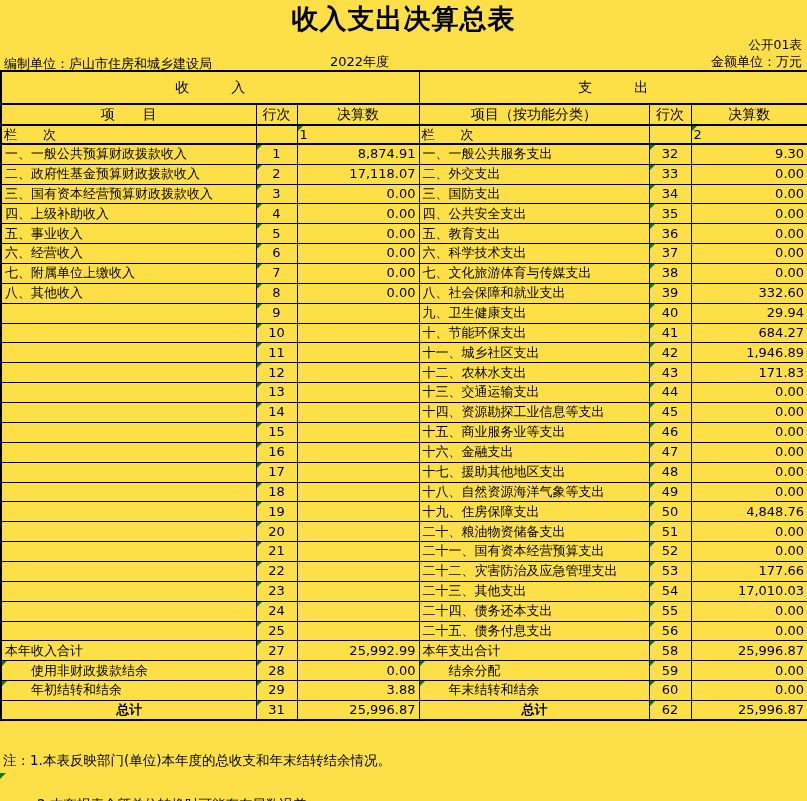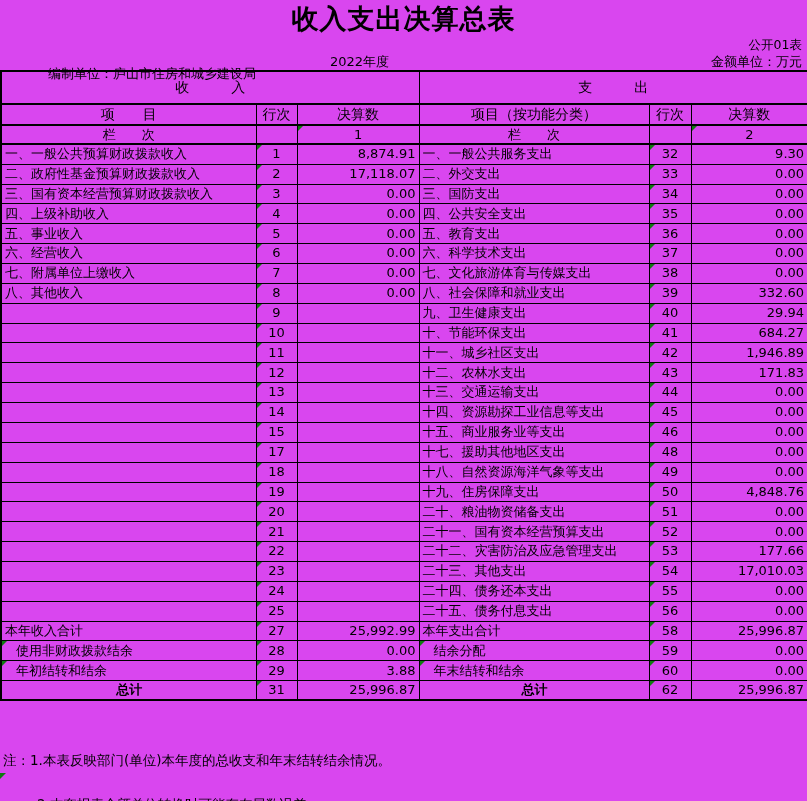--- a/index.html
+++ b/index.html
@@ -4,51 +4,51 @@
 <style>
   * { box-sizing: border-box; margin: 0; padding: 0; }
   html, body { width: 807px; height: 801px; }
   body {
     font-family: "DejaVu Sans", "Liberation Sans", sans-serif;
     background: #ffffff;
     color: #000000;
     position: relative;
     overflow: hidden;
   }
-  .page { position: absolute; inset: 0; background: #d946ef; }
+  .page { position: absolute; inset: 0; background: #fde047; }
 
   .title {
     position: absolute; top: 1px; left: 0; width: 100%;
     text-align: center; font-size: 27px; font-weight: bold;
     letter-spacing: 1px; white-space: nowrap;
   }
   .code  { position: absolute; top: 37px; right: 5px; font-size: 12.5px; }
   .meta  { position: absolute; top: 53px; left: 0; width: 100%; height: 17px; font-size: 13px; }
-  .meta .prepared { position: absolute; left: 4px; top: 12px; margin-left: 44px; }
+  .meta .prepared { position: absolute; left: 4px; top: 2px; }
   .meta .year     { position: absolute; left: 330px; top: 0; }
   .meta .aunit    { position: absolute; right: 5px; top: 0; }
 
   table.acct {
     position: absolute; top: 70px; left: 0;
     width: 807px; border-collapse: collapse; table-layout: fixed;
     border: 2px solid #000;
   }
   td {
     border: 1px solid #000;
     font-size: 13px; line-height: 1.1;
     height: 19.87px;
     overflow: hidden; white-space: nowrap;
     padding: 0 2px;
     vertical-align: middle;
   }
   tr.sec td { height: 15px; font-size: 14px; text-align: center; border-bottom-width: 2px; padding: 8px; }
   tr.hdr td { height: 21px; font-size: 14px; text-align: center; border-bottom-width: 2px; }
-  tr.col td { height: 19px; text-align: center; border-bottom-width: 2px; }
+  tr.col td { height: 19px; text-align: left; border-bottom-width: 2px; }
   td.item   { text-align: left; padding-left: 3px; }
-  td.indent { padding-left: 14px; }
+  td.indent { padding-left: 29px; }
   td.total  { text-align: center; font-weight: bold; }
   td.line   { text-align: center; }
   td.amt    { text-align: right; padding-right: 3px; }
   td.rel, .tri { position: relative; }
   .tri::before {
     content: ""; position: absolute; top: 0; left: 0;
     width: 0; height: 0;
     border-top: 5px solid var(--marker, #0f7b0f);
     border-right: 5px solid transparent;
   }
@@ -223,20 +223,28 @@
         <tr>
           <td class="item rel"></td>
           <td class="line rel tri">15</td>
           <td class="amt"></td>
           <td class="item rel">十五、商业服务业等支出</td>
           <td class="line rel tri">46</td>
           <td class="amt">0.00</td>
         </tr>
         <tr>
           <td class="item rel"></td>
+          <td class="line rel tri">16</td>
+          <td class="amt"></td>
+          <td class="item rel">十六、金融支出</td>
+          <td class="line rel tri">47</td>
+          <td class="amt">0.00</td>
+        </tr>
+        <tr>
+          <td class="item rel"></td>
           <td class="line rel tri">17</td>
           <td class="amt"></td>
           <td class="item rel">十七、援助其他地区支出</td>
           <td class="line rel tri">48</td>
           <td class="amt">0.00</td>
         </tr>
         <tr>
           <td class="item rel"></td>
           <td class="line rel tri">18</td>
           <td class="amt"></td>

